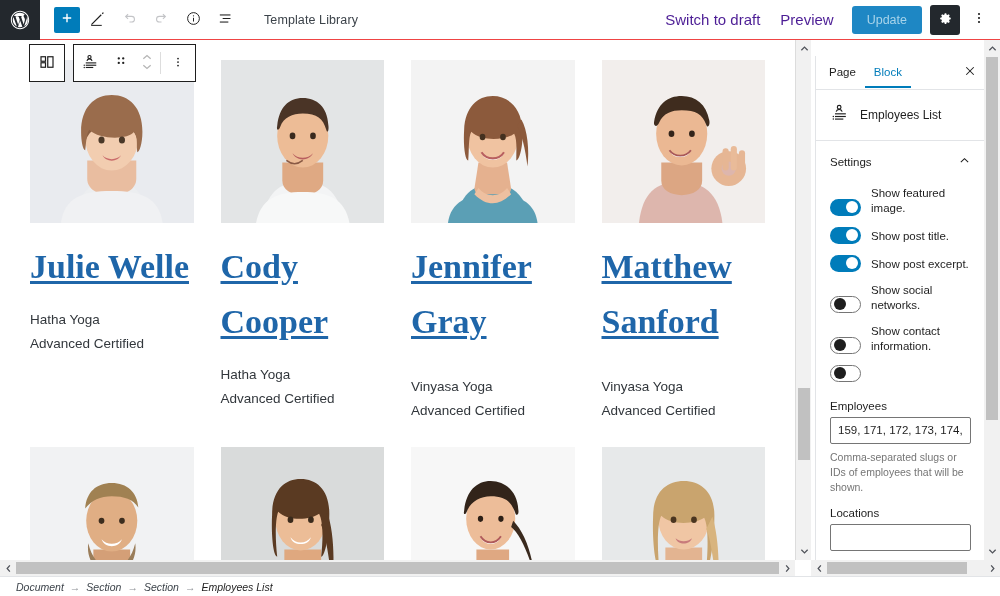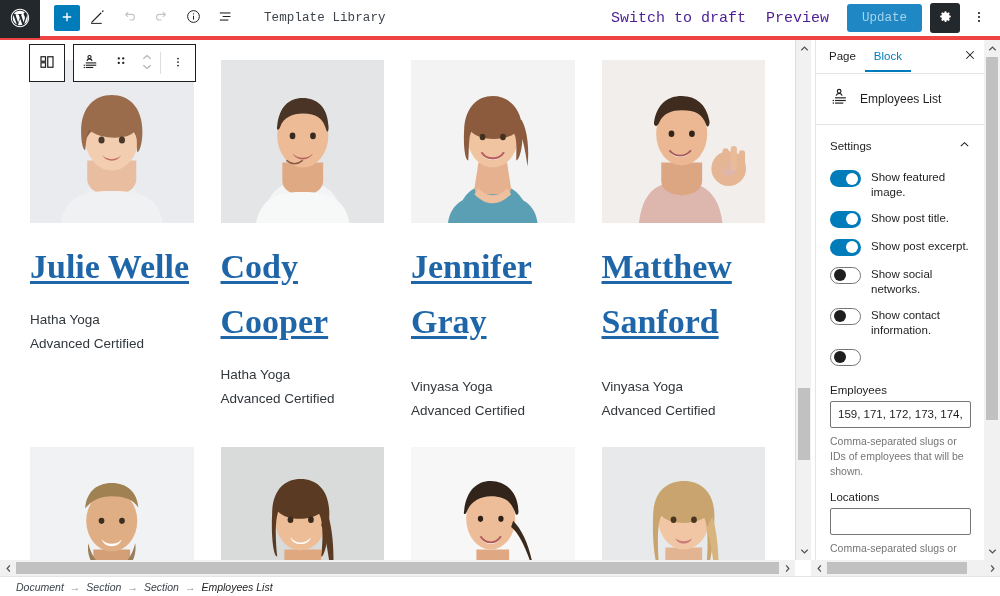--- a/index.html
+++ b/index.html
@@ -10,22 +10,22 @@
     overflow: hidden;
     font-family: "Liberation Sans", sans-serif;
     background: #fff;
     -webkit-font-smoothing: antialiased;
   }
   #app { position: relative; width: 1000px; height: 596px; }
 
   
   .topbar {
     position: absolute; top: 0; left: 0; width: 1000px; height: 40px;
-    background: #fff; border-bottom: 4px solid #ef4444;
-    display: flex; align-items: center; font-family: Liberation Mono, monospace;
+    background: #fff; border-bottom: 1px solid #ef4444;
+    display: flex; align-items: center;
   }
   .wp-logo-box {
     width: 40px; height: 40px; background: #23282d;
     display: flex; align-items: center; justify-content: center; flex: 0 0 40px;
   }
   .wp-logo-box svg { display: block; }
   .tb-left { display: flex; align-items: center; gap: 2px; padding-left: 14px; }
   .tb-btn {
     width: 30px; height: 30px; display: flex; align-items: center; justify-content: center;
     border: none; background: transparent; cursor: pointer; border-radius: 2px;
@@ -105,21 +105,21 @@
   }
   .emp-name-wrap { margin-top: 16px; }
   .emp-excerpt {
     font-size: 13.5px; color: #32373c; line-height: 1.78; margin-top: 14px;
   }
   .row2 { margin-top: 24px; }
   .row2 .emp-photo { height: 160px; }
 
   
   .sidebar {
-    position: absolute; top: 40px; right: 16px; width: 169px; height: 520px;
+    position: absolute; top: 56px; right: 16px; width: 169px; height: 520px;
     background: #fff; border-left: 1px solid #e2e4e7; overflow: hidden;
   }
   .sb-inner { position: absolute; top: 0; left: 0; width: 169px; }
   .sb-tabs {
     display: flex; align-items: center; height: 34px;
     border-bottom: 1px solid #e2e4e7; padding: 0 4px;
   }
   .sb-tab {
     font-size: 11.5px; color: #1e1e1e; padding: 9px 9px 8px; cursor: pointer;
     border-bottom: 2px solid transparent; background: none; border-top: none;
@@ -138,21 +138,21 @@
   .sb-blockinfo .label { font-size: 12px; color: #1e1e1e; }
   .sb-section-head {
     display: flex; align-items: center; padding: 12px 14px 10px;
     cursor: pointer;
     text-align: center;
   }
   .sb-section-head .t { font-size: 11.5px; color: #1e1e1e; }
   .sb-section-head .chev { margin-left: auto; color: #1e1e1e; }
   .sb-body { padding: 0 14px 10px; }
   .toggle-row {
-    display: flex; align-items: flex-start; gap: 10px; padding: 5px 0 6px;
+    display: flex; align-items: flex-end; gap: 10px; padding: 5px 0 6px;
   }
   .toggle {
     width: 31px; height: 17px; border-radius: 9px; position: relative;
     flex: 0 0 31px; cursor: pointer;
   }
   .toggle.on { background: #007cba; }
   .toggle.off { background: #fff; border: 1px solid #757575; }
   .toggle .knob {
     position: absolute; width: 12px; height: 12px; border-radius: 50%;
     top: 2.5px; transition: none;

